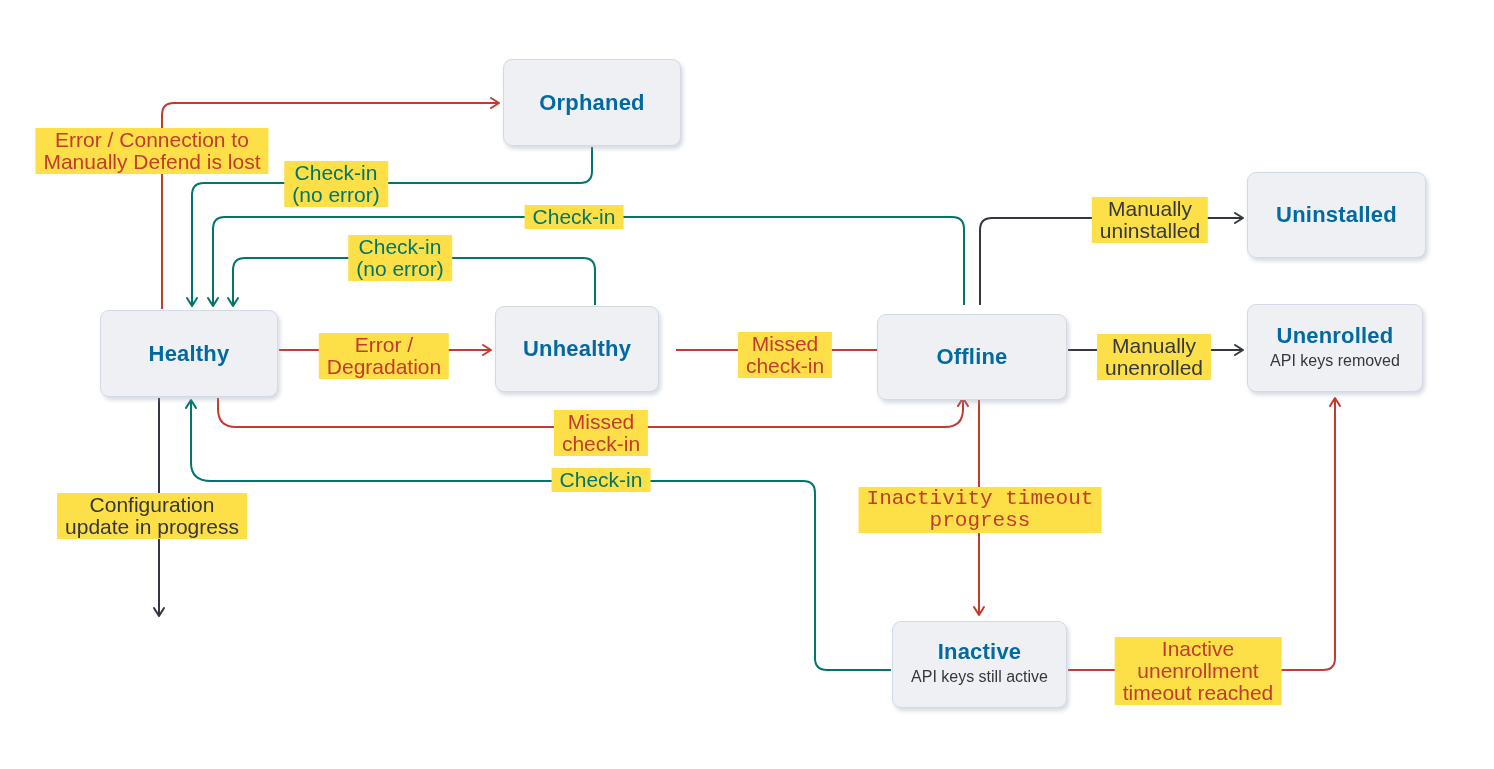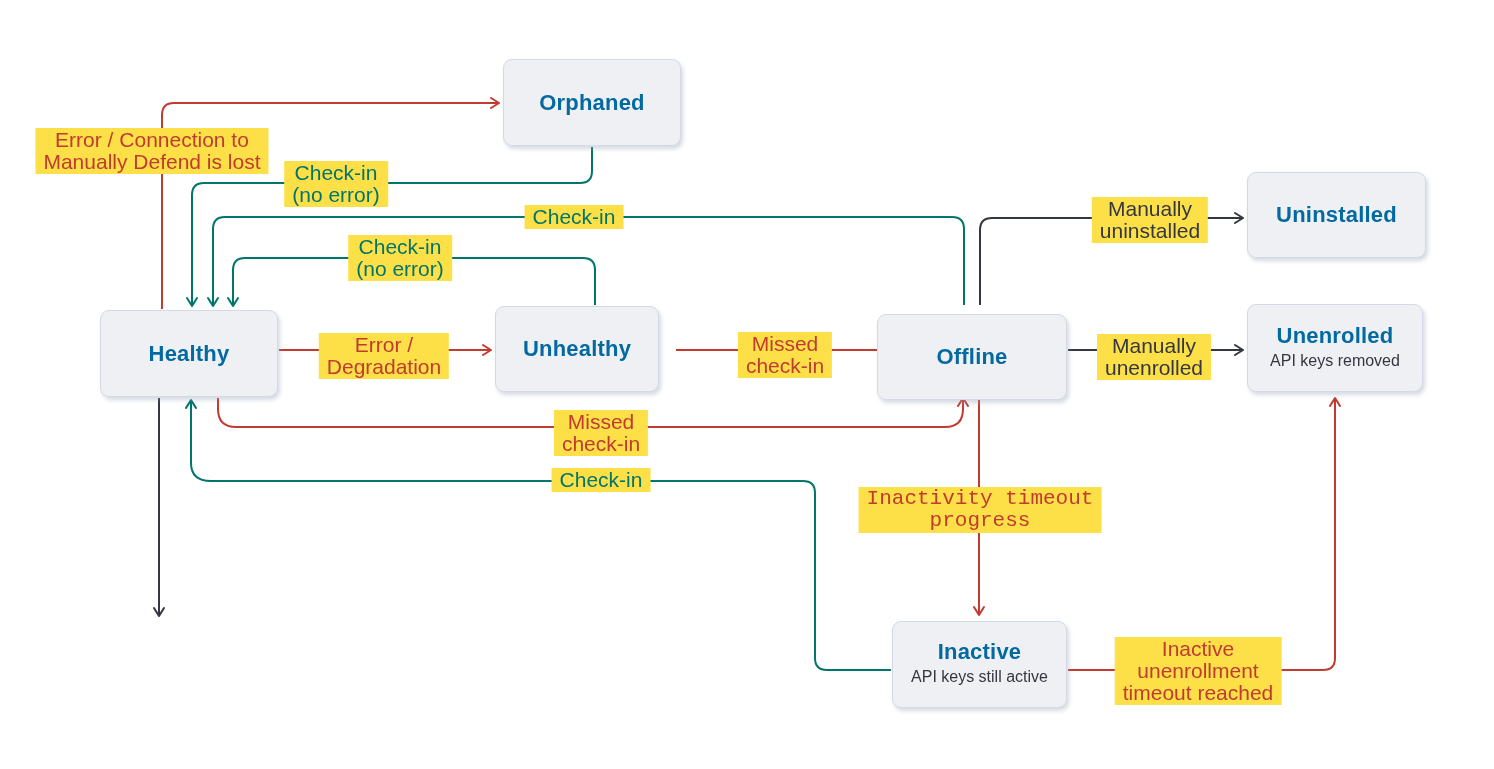--- a/index.html
+++ b/index.html
@@ -102,20 +102,24 @@
         <div>Manually</div>
         <div>unenrolled</div>
       </div>
       <div class="edge-label" style="left: 601px; top: 433px; color: rgb(194, 59, 49);">
         <div>Missed</div>
         <div>check-in</div>
       </div>
       <div class="edge-label" style="left: 601px; top: 480px; color: rgb(0, 117, 107);">
         <div>Check-in</div>
       </div>
+      <div class="edge-label" style="left: 152px; top: 516px; color: rgb(52, 55, 65);">
+        <div>Configuration</div>
+        <div>update in progress</div>
+      </div>
       <div class="edge-label" style="left: 980px; top: 510px; color: rgb(194, 59, 49); font-family: Liberation Mono, monospace;">
         <div>Inactivity timeout</div>
         <div>progress</div>
       </div>
       <div class="edge-label" style="left: 1198px; top: 671px; color: rgb(194, 59, 49);">
         <div>Inactive</div>
         <div>unenrollment</div>
         <div>timeout reached</div>
       </div>
     </div>

